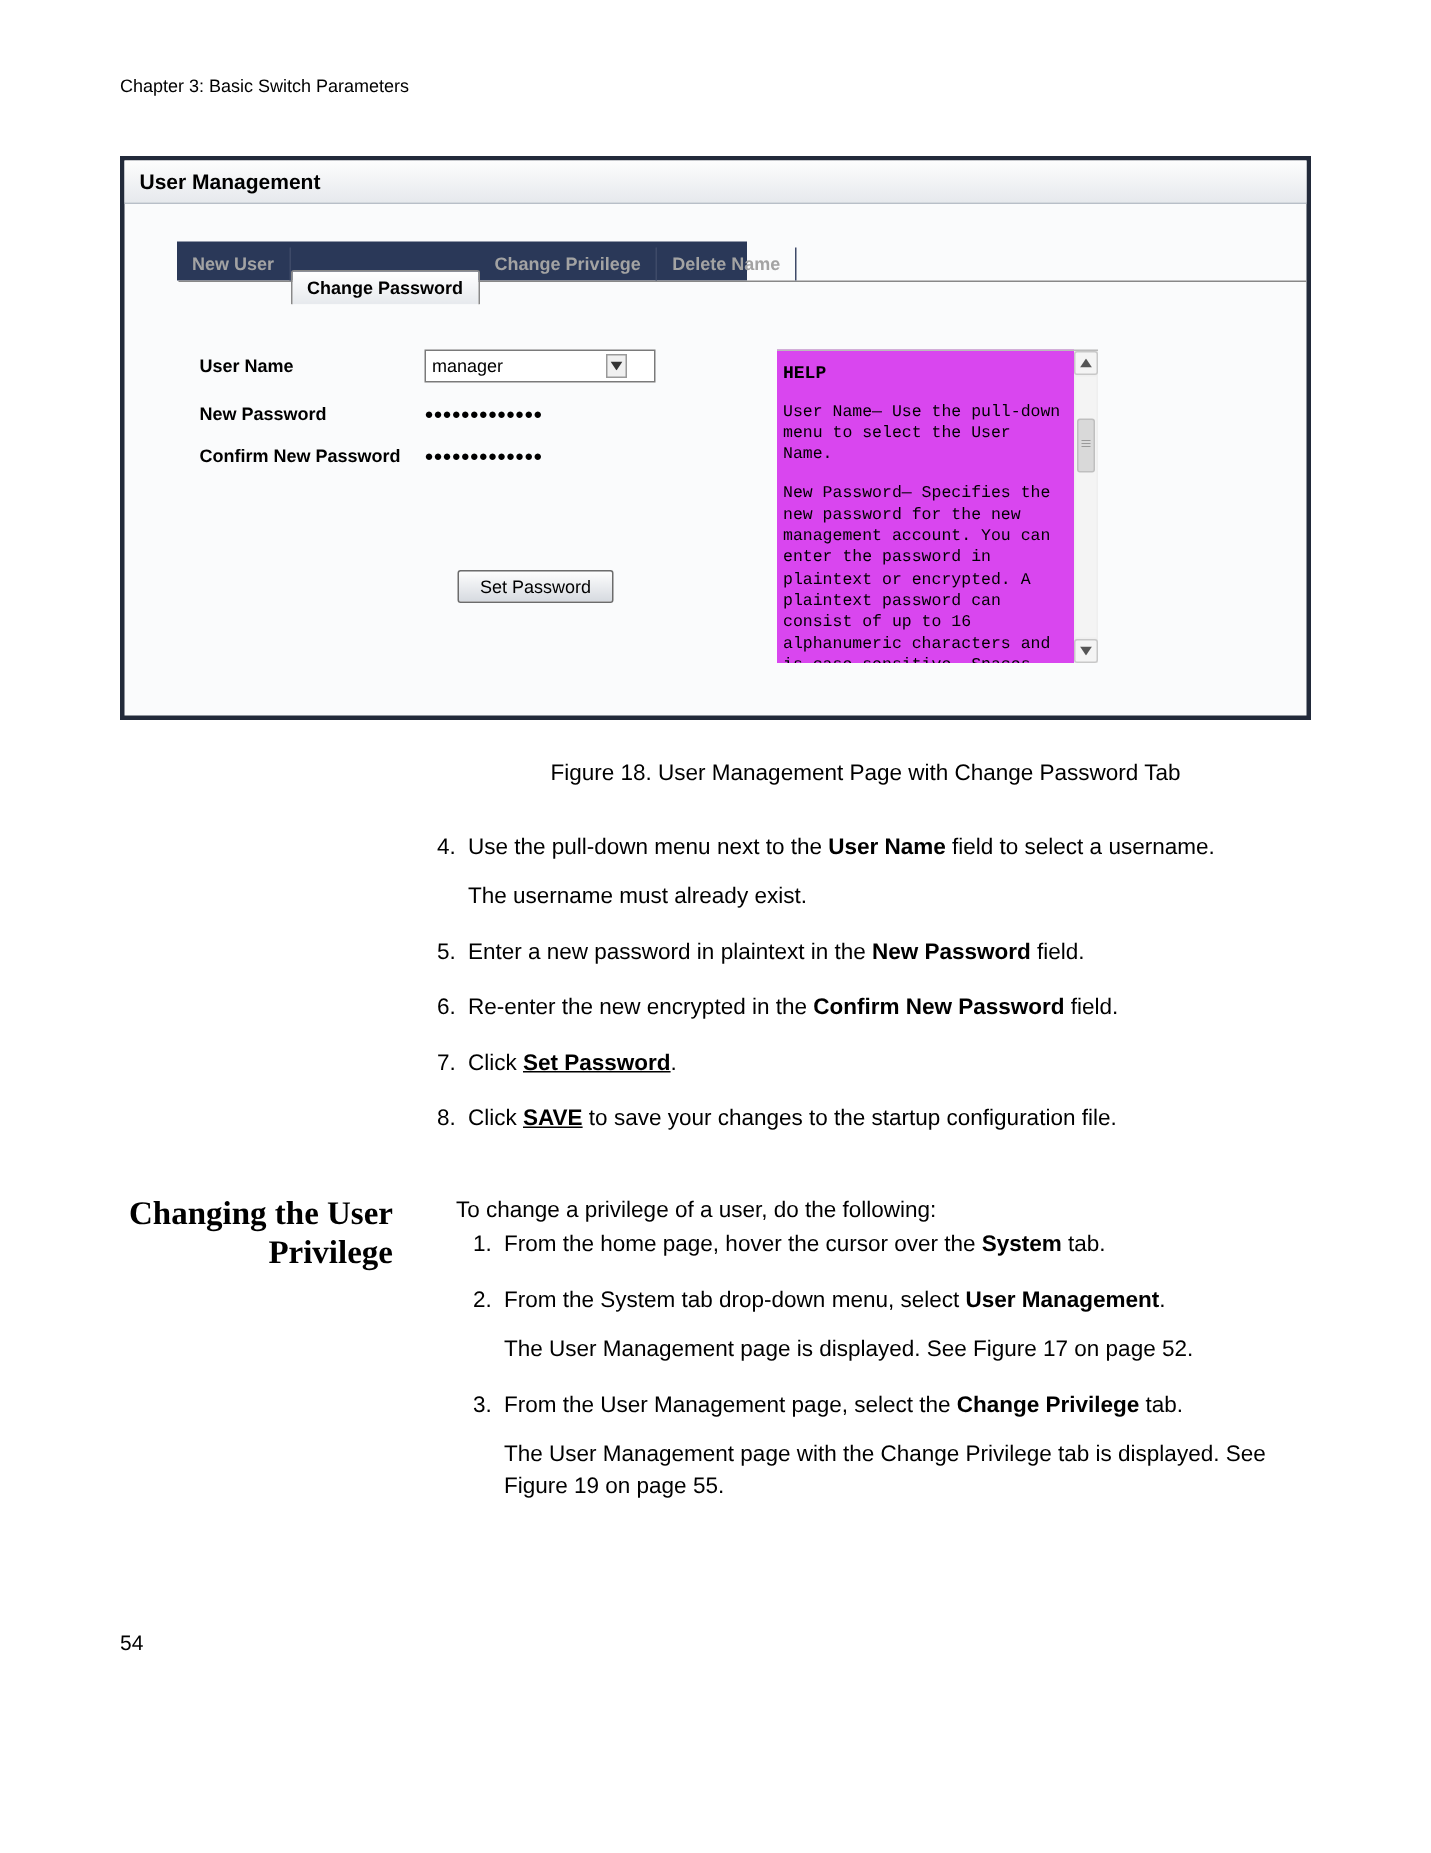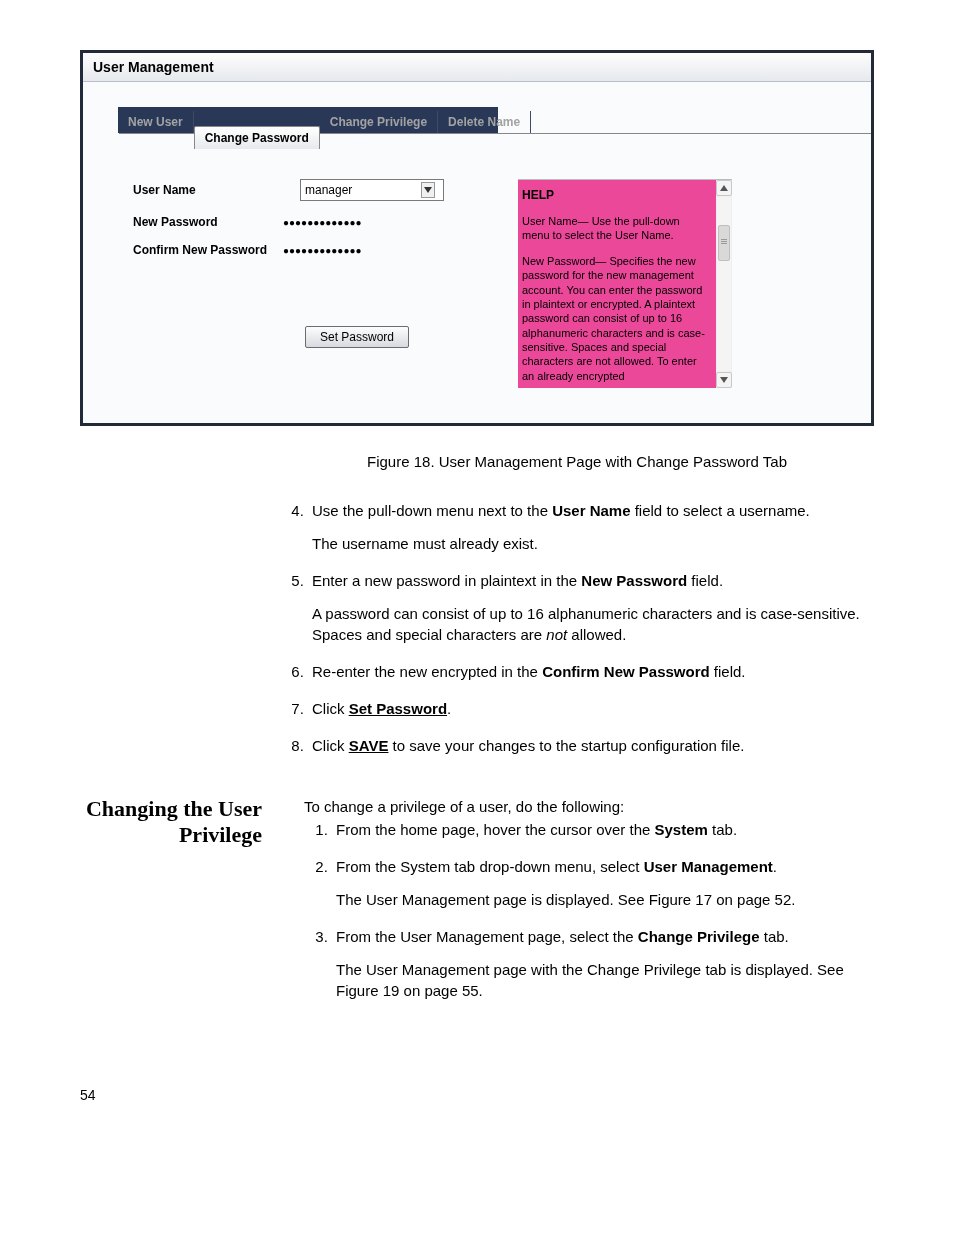--- a/index.html
+++ b/index.html
@@ -84,23 +84,22 @@
     font-weight: bold;
   }
   .select-box {
     width: 130px;
     height: 20px;
     border: 1px solid #7a7a7a;
     background: #fff;
     display: flex;
     align-items: center;
     justify-content: space-between;
-    padding: 0 8px 0 4px;
-    font-size: 12px;
-    margin-left: 17px;
+    padding: 0 18px 0 4px;
+    font-size: 12px;
   }
   .select-arrow {
     width: 12px;
     height: 14px;
     background: #f0f0f0;
     border: 1px solid #999;
     display: flex;
     align-items: center;
     justify-content: center;
   }
@@ -123,22 +122,22 @@
     margin-top: 55px;
     margin-left: 172px;
   }
   .help-wrap {
     width: 214px;
     position: relative;
     display: flex;
   }
   .help-panel {
     border-top: 1px solid #bbb;
-    background: #ec4899;
-    font-family: Liberation Sans, sans-serif;
+    background: #d946ef;
+    font-family: Liberation Mono, monospace;
     font-size: 11px;
     line-height: 1.3;
     padding: 8px 6px 0 4px;
     height: 200px;
     overflow: hidden;
     flex: 1;
   }
   .help-panel h4 {
     margin: 0 0 10px 0;
     font-size: 12px;
@@ -233,20 +232,21 @@
   .page-number {
     font-size: 14px;
     margin-top: 70px;
   }
 </style>
 </head>
 <body>
 
 <div class="page">
 
+  <div class="chapter-header">Chapter 3: Basic Switch Parameters</div>
 
   <div class="screenshot-frame">
     <div class="title-bar">User Management</div>
 
     <div class="tab-area">
       <div class="tab-row">
         <div class="tab">New User</div>
         <div class="tab active">Change Password</div>
         <div class="tab">Change Privilege</div>
         <div class="tab">Delete Name</div>
@@ -315,23 +315,20 @@
       <div class="main-col">
         <div class="figure-caption">Figure 18. User Management Page with Change Password Tab</div>
 
         <ol class="steps" start="4">
           <li>
             <span>Use the pull-down menu next to the </span><b>User Name</b><span> field to select a username.</span>
             <div class="para-after">The username must already exist.</div>
           </li>
           <li>
             <span>Enter a new password in plaintext in the </span><b>New Password</b><span> field.</span>
-            <div class="para-after">
-              <span>A password can consist of up to 16 alphanumeric characters and is case-sensitive. Spaces and special characters are </span><i>not</i><span> allowed.</span>
-            </div>
           </li>
           <li>
             <span>Re-enter the new encrypted in the </span><b>Confirm New Password</b><span> field.</span>
           </li>
           <li>
             <span>Click </span><b class="u">Set Password</b><span>.</span>
           </li>
           <li>
             <span>Click </span><b class="u">SAVE</b><span> to save your changes to the startup configuration file.</span>
           </li>

